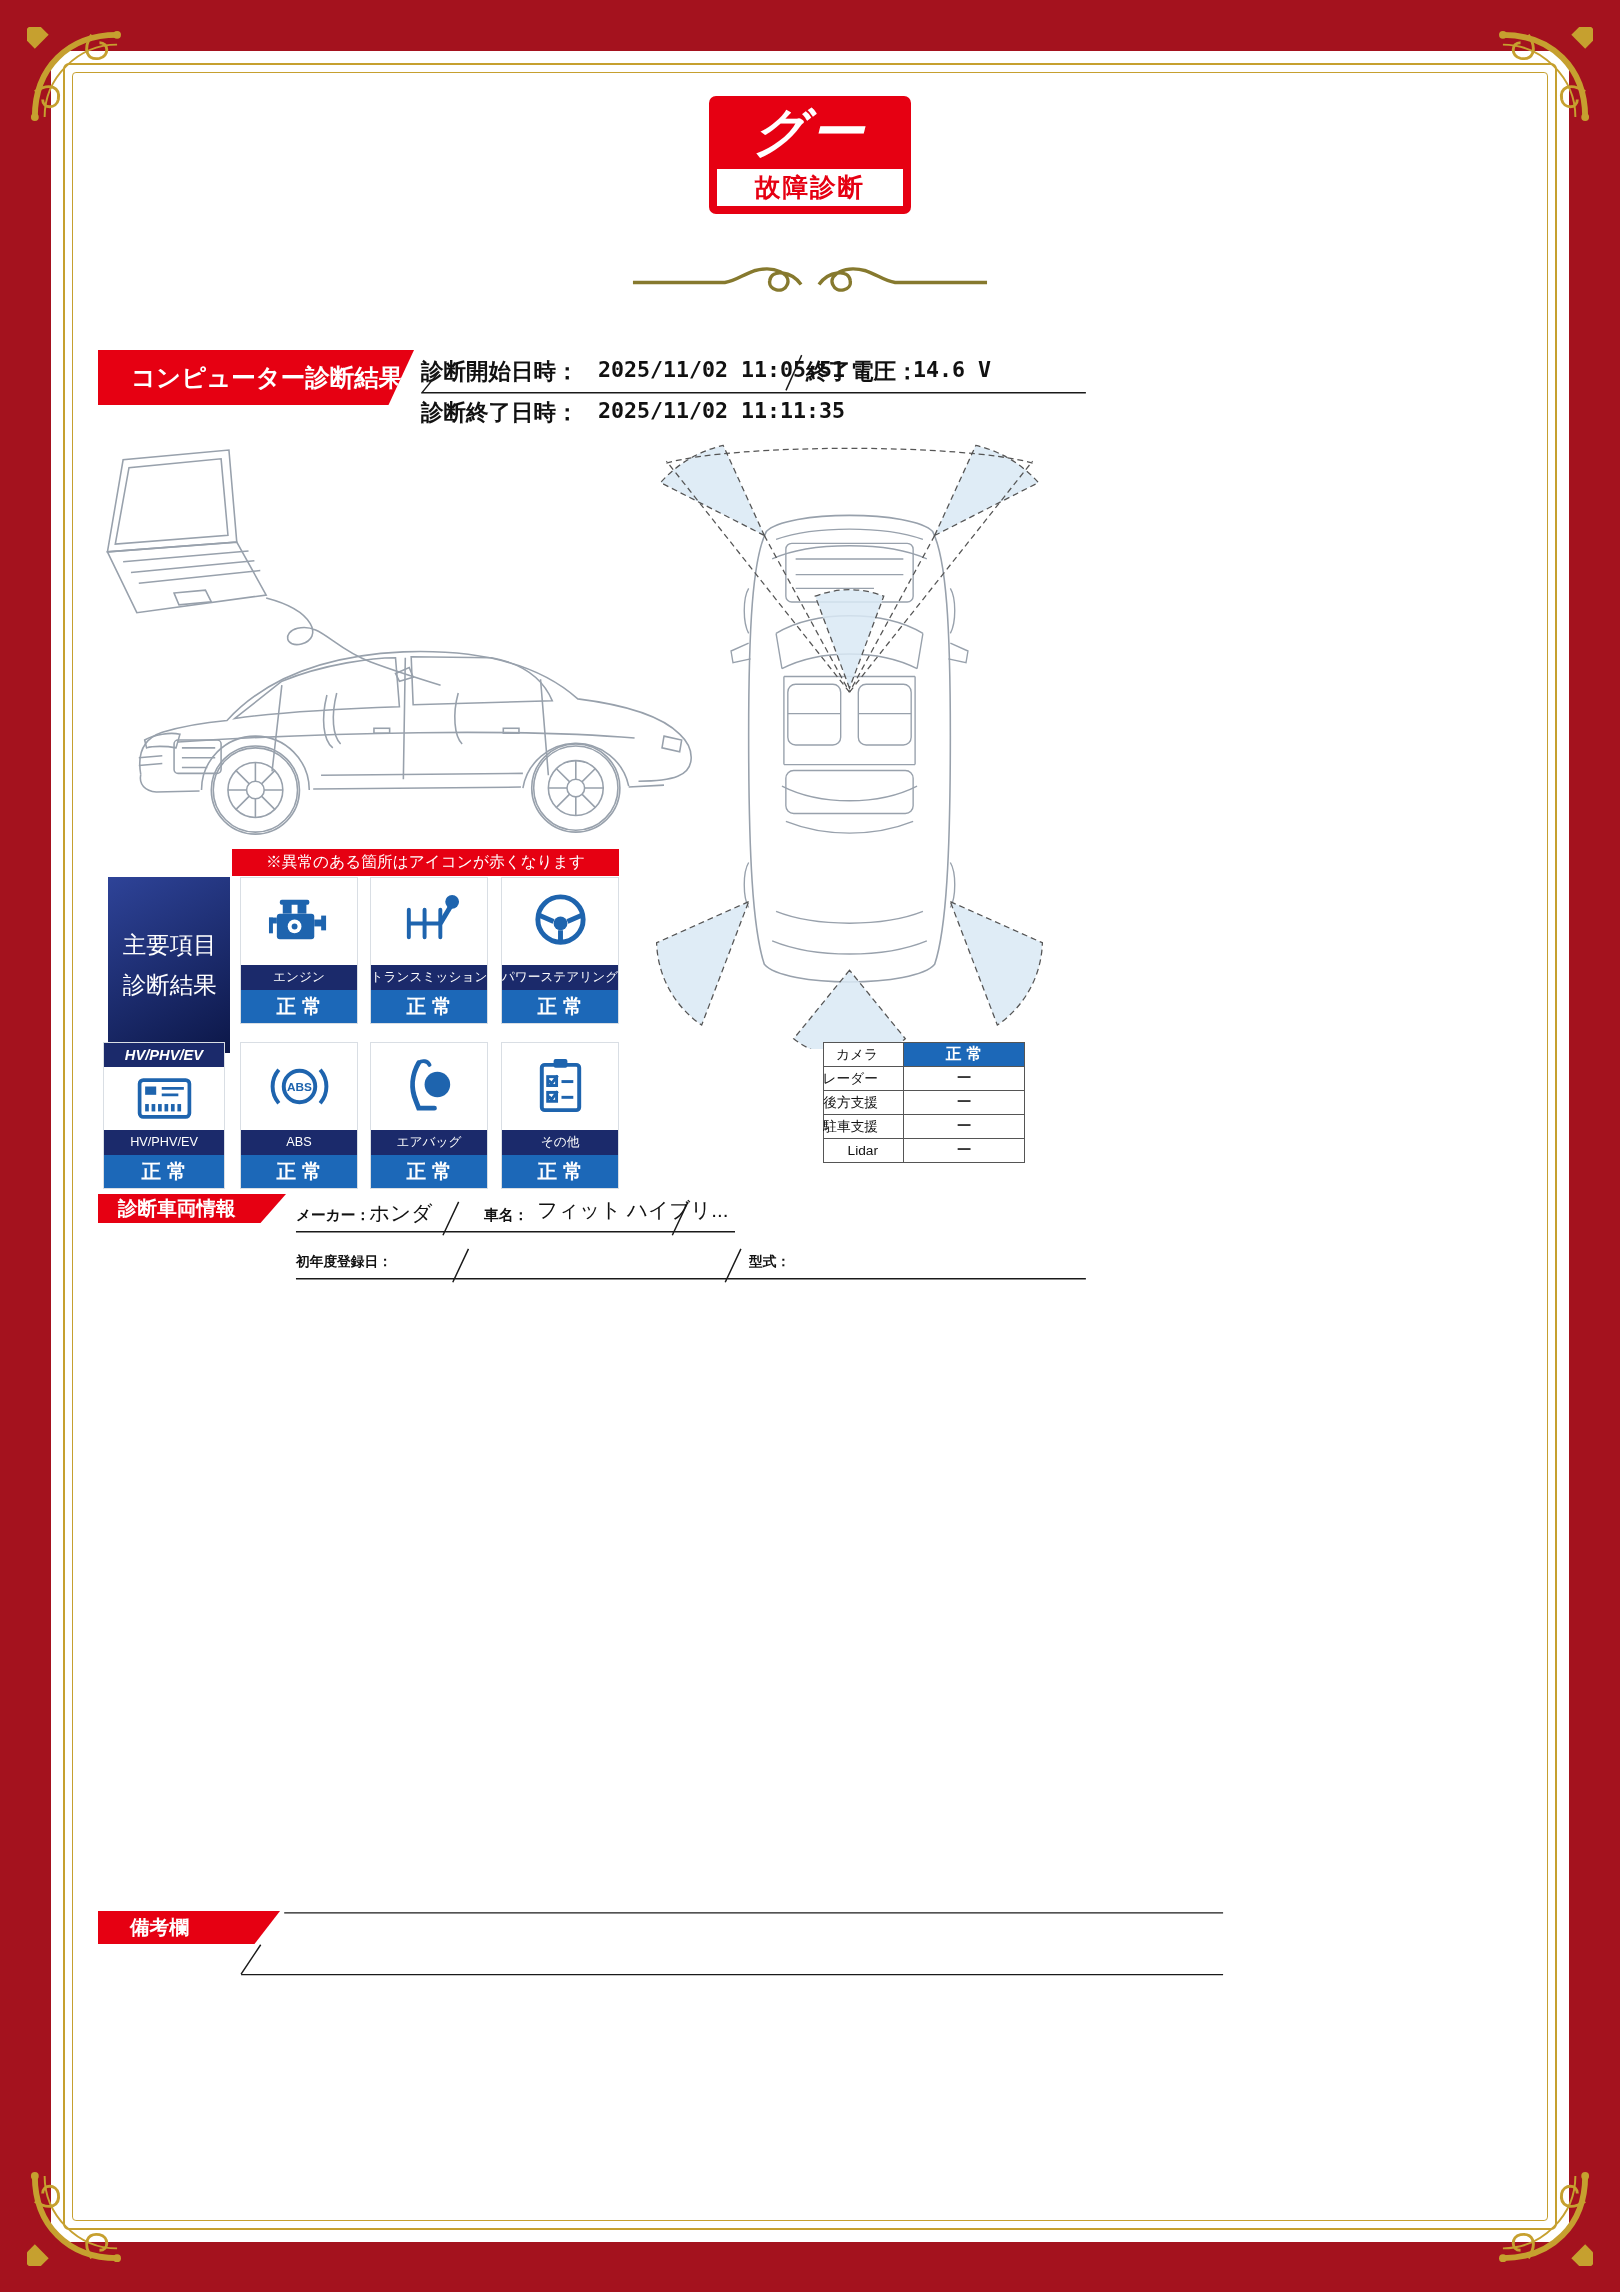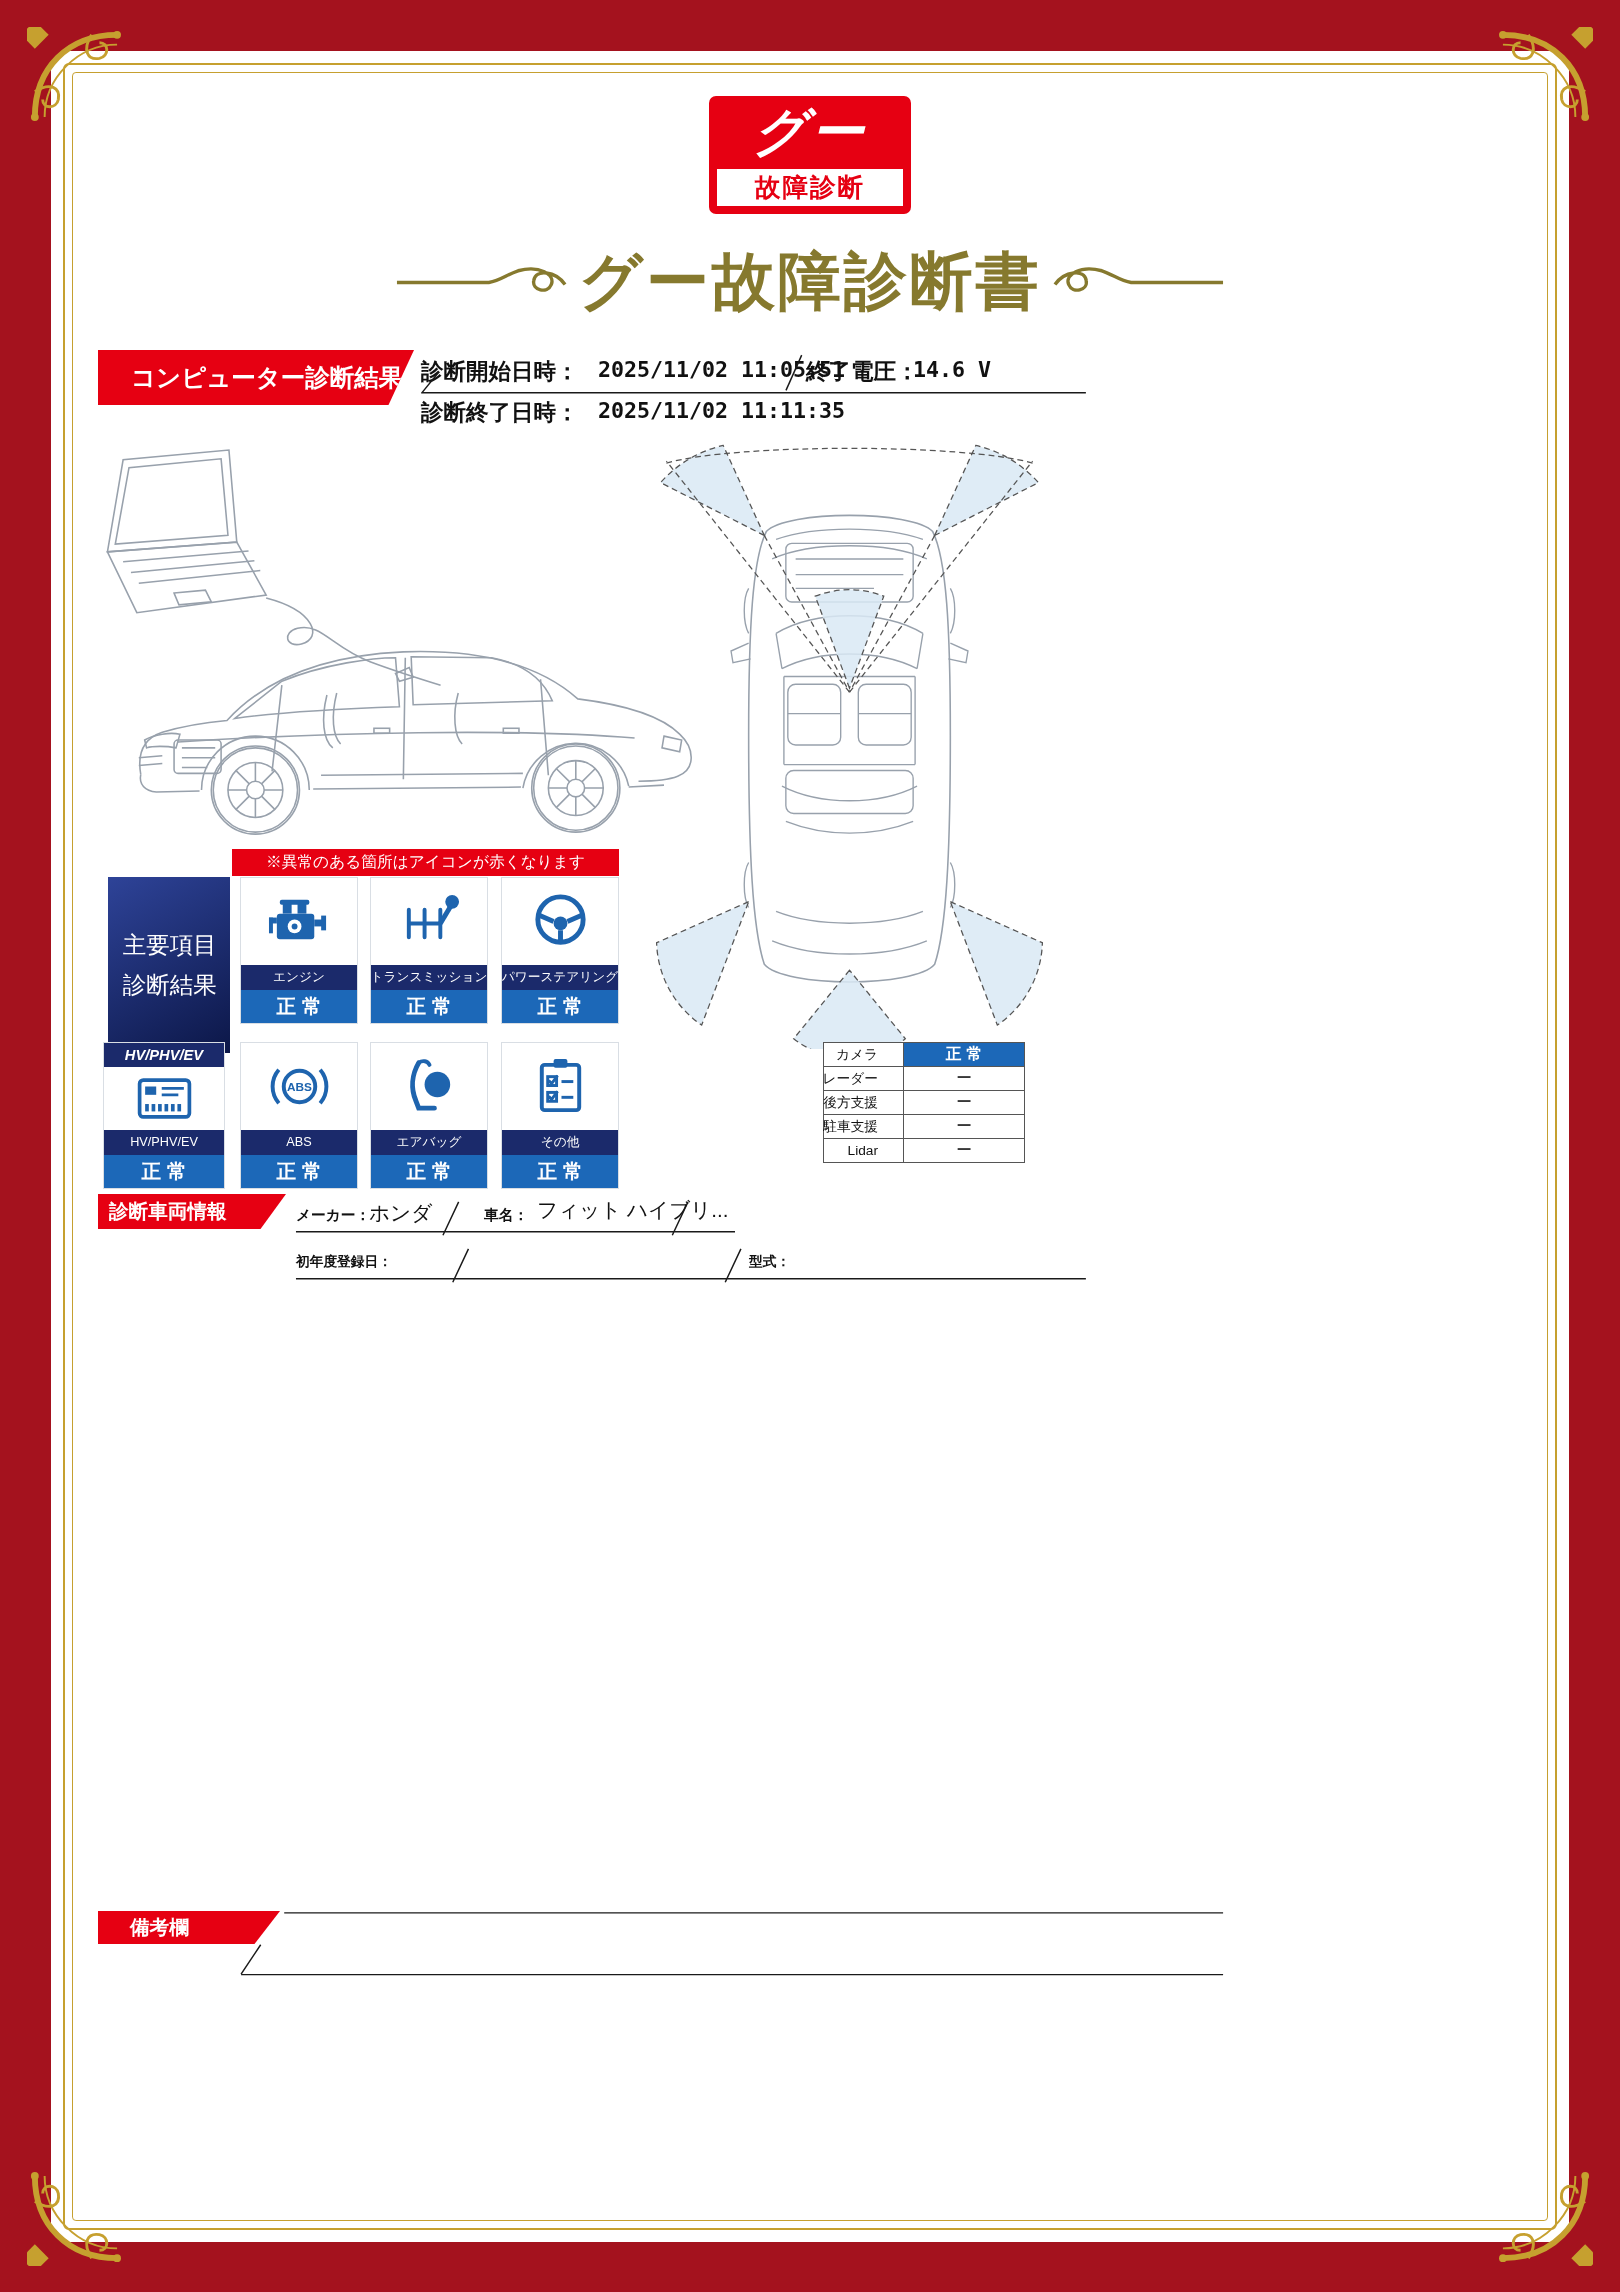--- a/index.html
+++ b/index.html
@@ -138,21 +138,20 @@
 
   <div class="logo">
     <div class="logo-goo">グー</div>
     <div class="logo-band">故障診断</div>
   </div>
 
   <div class="title-row">
     <svg class="flourish left" viewBox="0 0 180 44">
       <path d="M4,24 C14,10 34,8 36,20 C38,30 22,34 18,24 C14,14 30,4 52,10 C64,14 70,20 82,22 L176,22" stroke="#86792E" stroke-width="3.5" fill="none"></path>
     </svg>
-    <div class="title">グー故障診断書</div>
     <svg class="flourish" viewBox="0 0 180 44">
       <path d="M4,24 C14,10 34,8 36,20 C38,30 22,34 18,24 C14,14 30,4 52,10 C64,14 70,20 82,22 L176,22" stroke="#86792E" stroke-width="3.5" fill="none"></path>
     </svg>
   </div>
 
   <div class="banner" style="left:98px; top:350px; width:316px; height:55px; font-size:24.5px;">
     <span>コンピューター診断結果</span>
   </div>
   <div class="h-label" style="left:421px; top:356px;">診断開始日時：</div>
   <div class="h-value" style="left:598px; top:357px;">2025/11/02 11:05:51</div>
@@ -373,21 +372,21 @@
     <div class="srow">
       <div class="sname">駐車支援</div>
       <div class="sval">ー</div>
     </div>
     <div class="srow">
       <div class="sname">Lidar</div>
       <div class="sval">ー</div>
     </div>
   </div>
 
-  <div class="banner" style="left:98px; top:1194px; width:188px; height:35px; font-size:19.6px; padding-left:11px;">
+  <div class="banner" style="left:98px; top:1194px; width:188px; height:29px; font-size:19.6px; padding-left:20px;">
     <span>診断車両情報</span>
   </div>
   <div class="v-label" style="left:296px; top:1206px;">メーカー：</div>
   <div class="v-value" style="left:369px; top:1199px;">ホンダ</div>
   <div class="v-label" style="left:484px; top:1206px;">車名：</div>
   <div class="v-value" style="left:537px; top:1196px;">フィット ハイブリ...</div>
   <div class="v-label small" style="left:296px; top:1253px;">初年度登録日：</div>
   <div class="v-label small" style="left:749px; top:1253px;">型式：</div>
 
   <div class="banner" style="left:98px; top:1911px; width:182px; height:33px; font-size:19.6px; padding-left:32px;">

